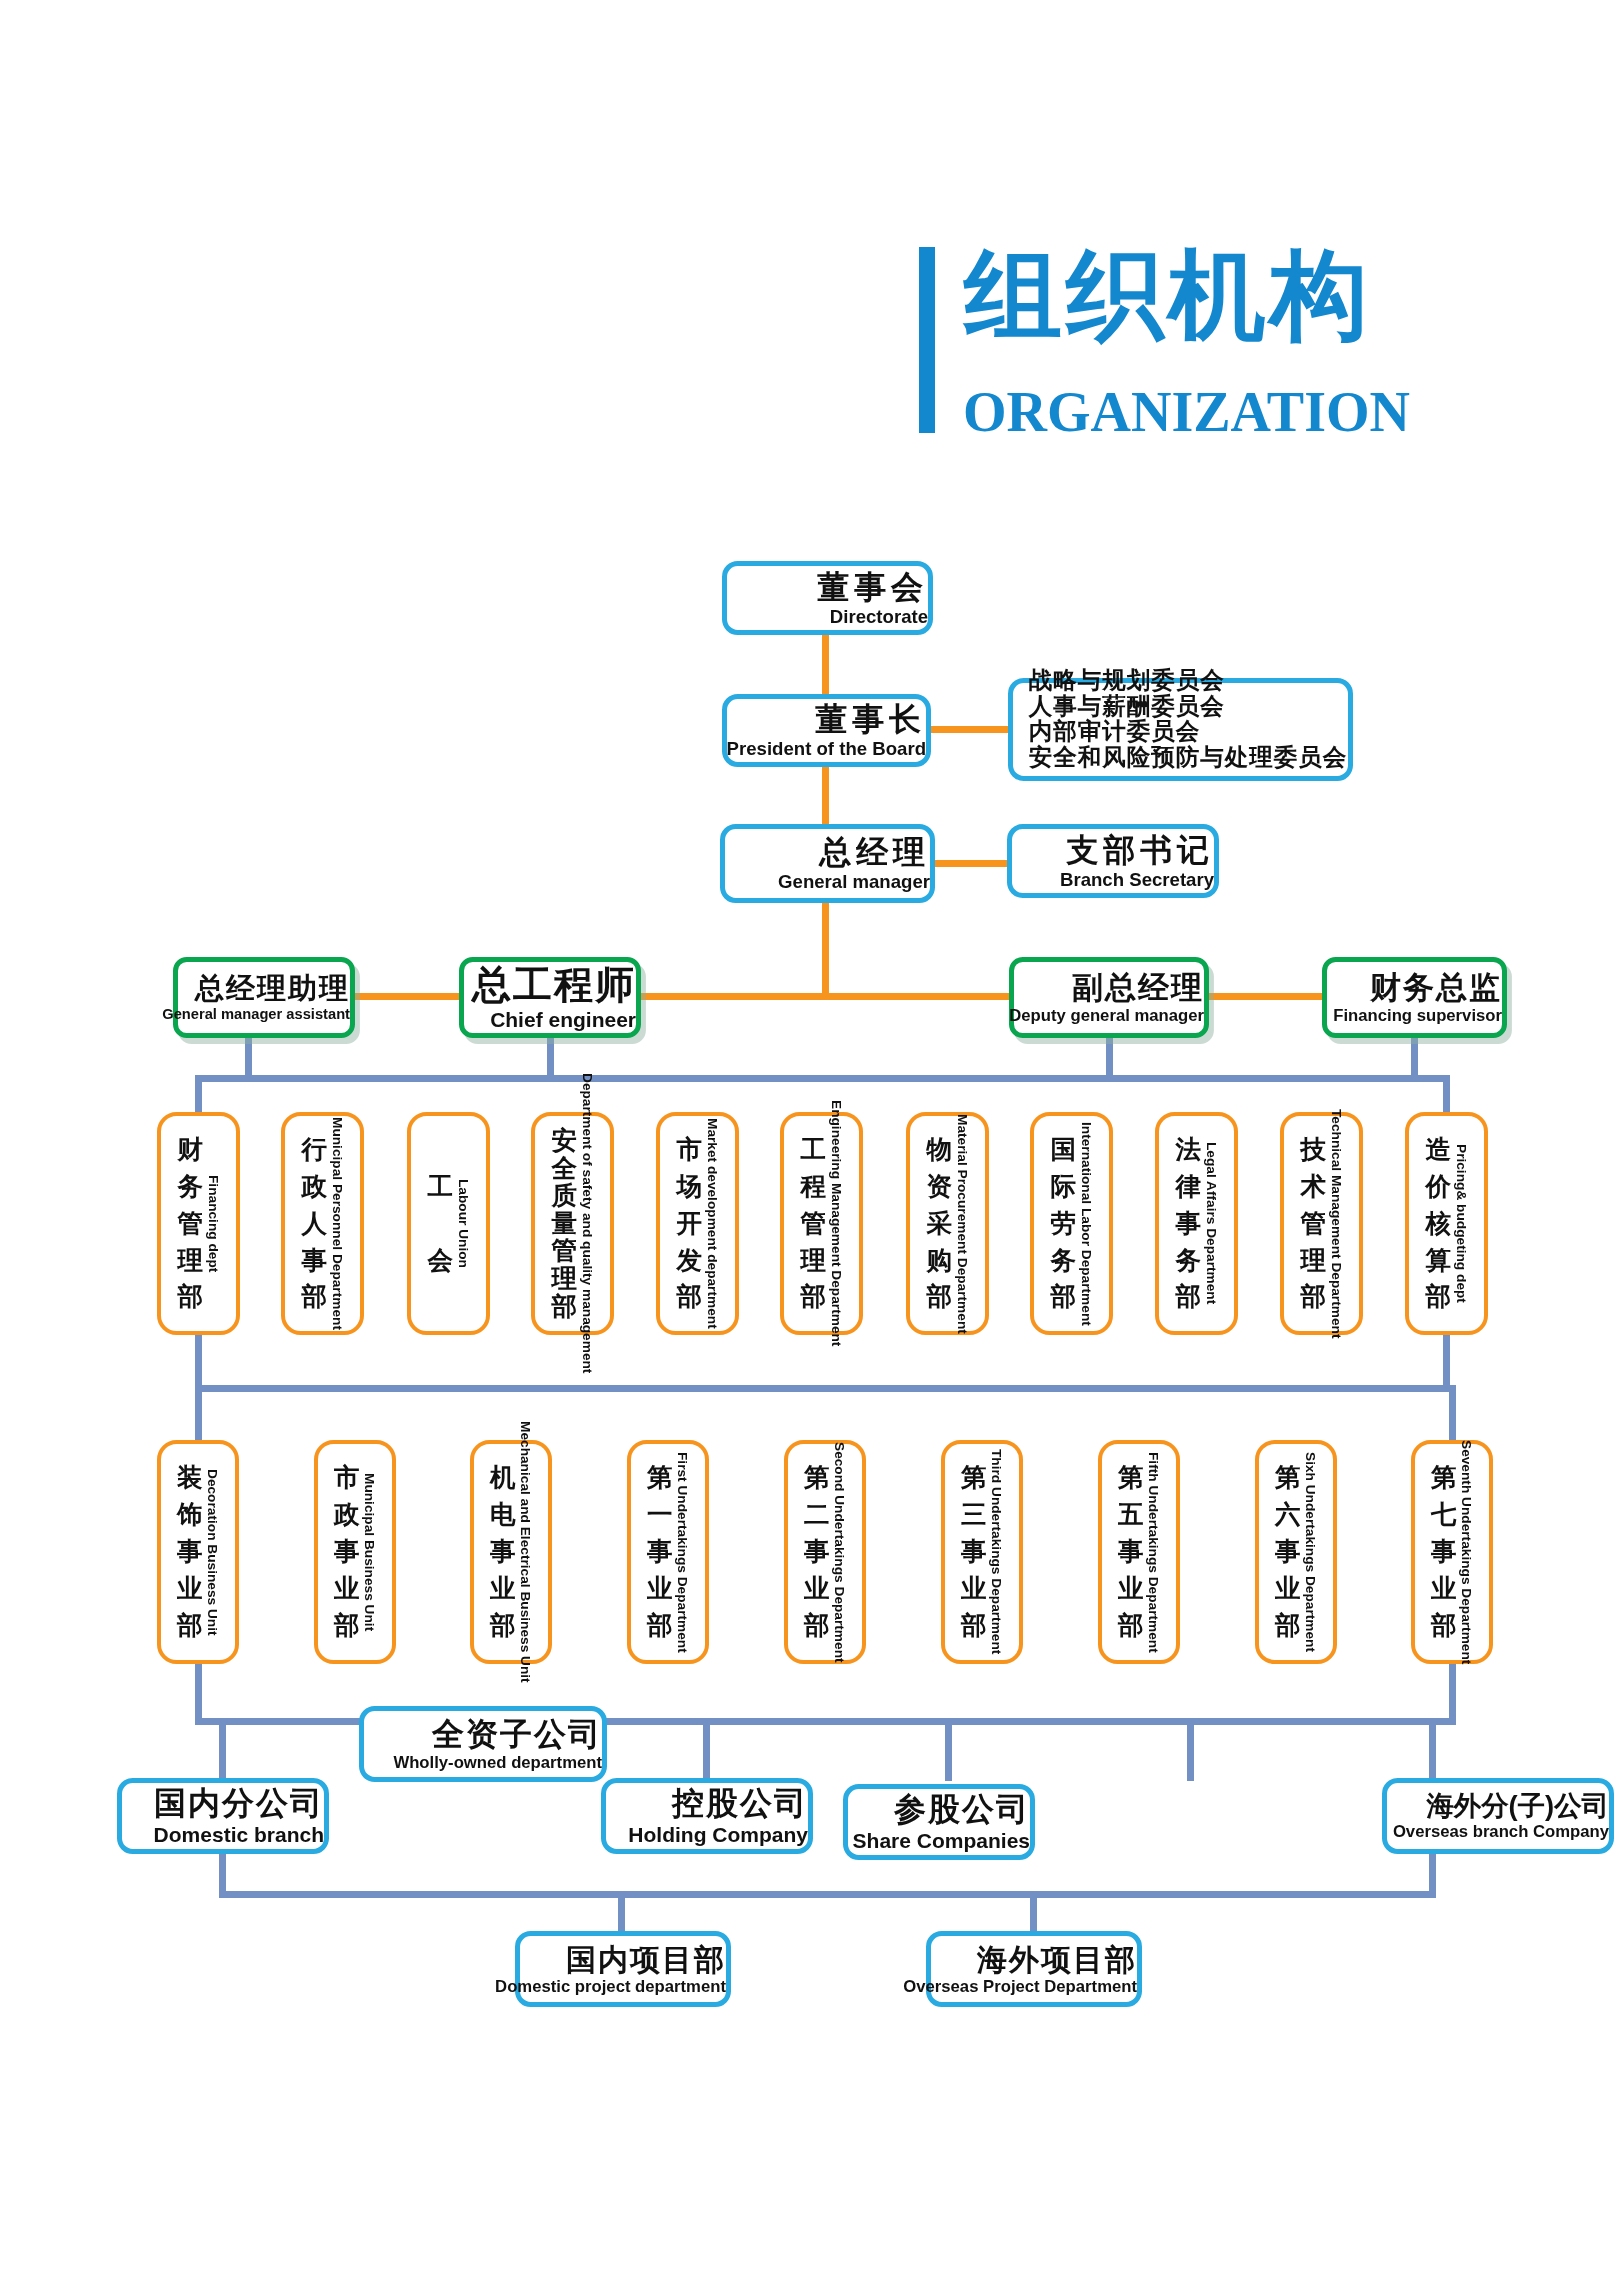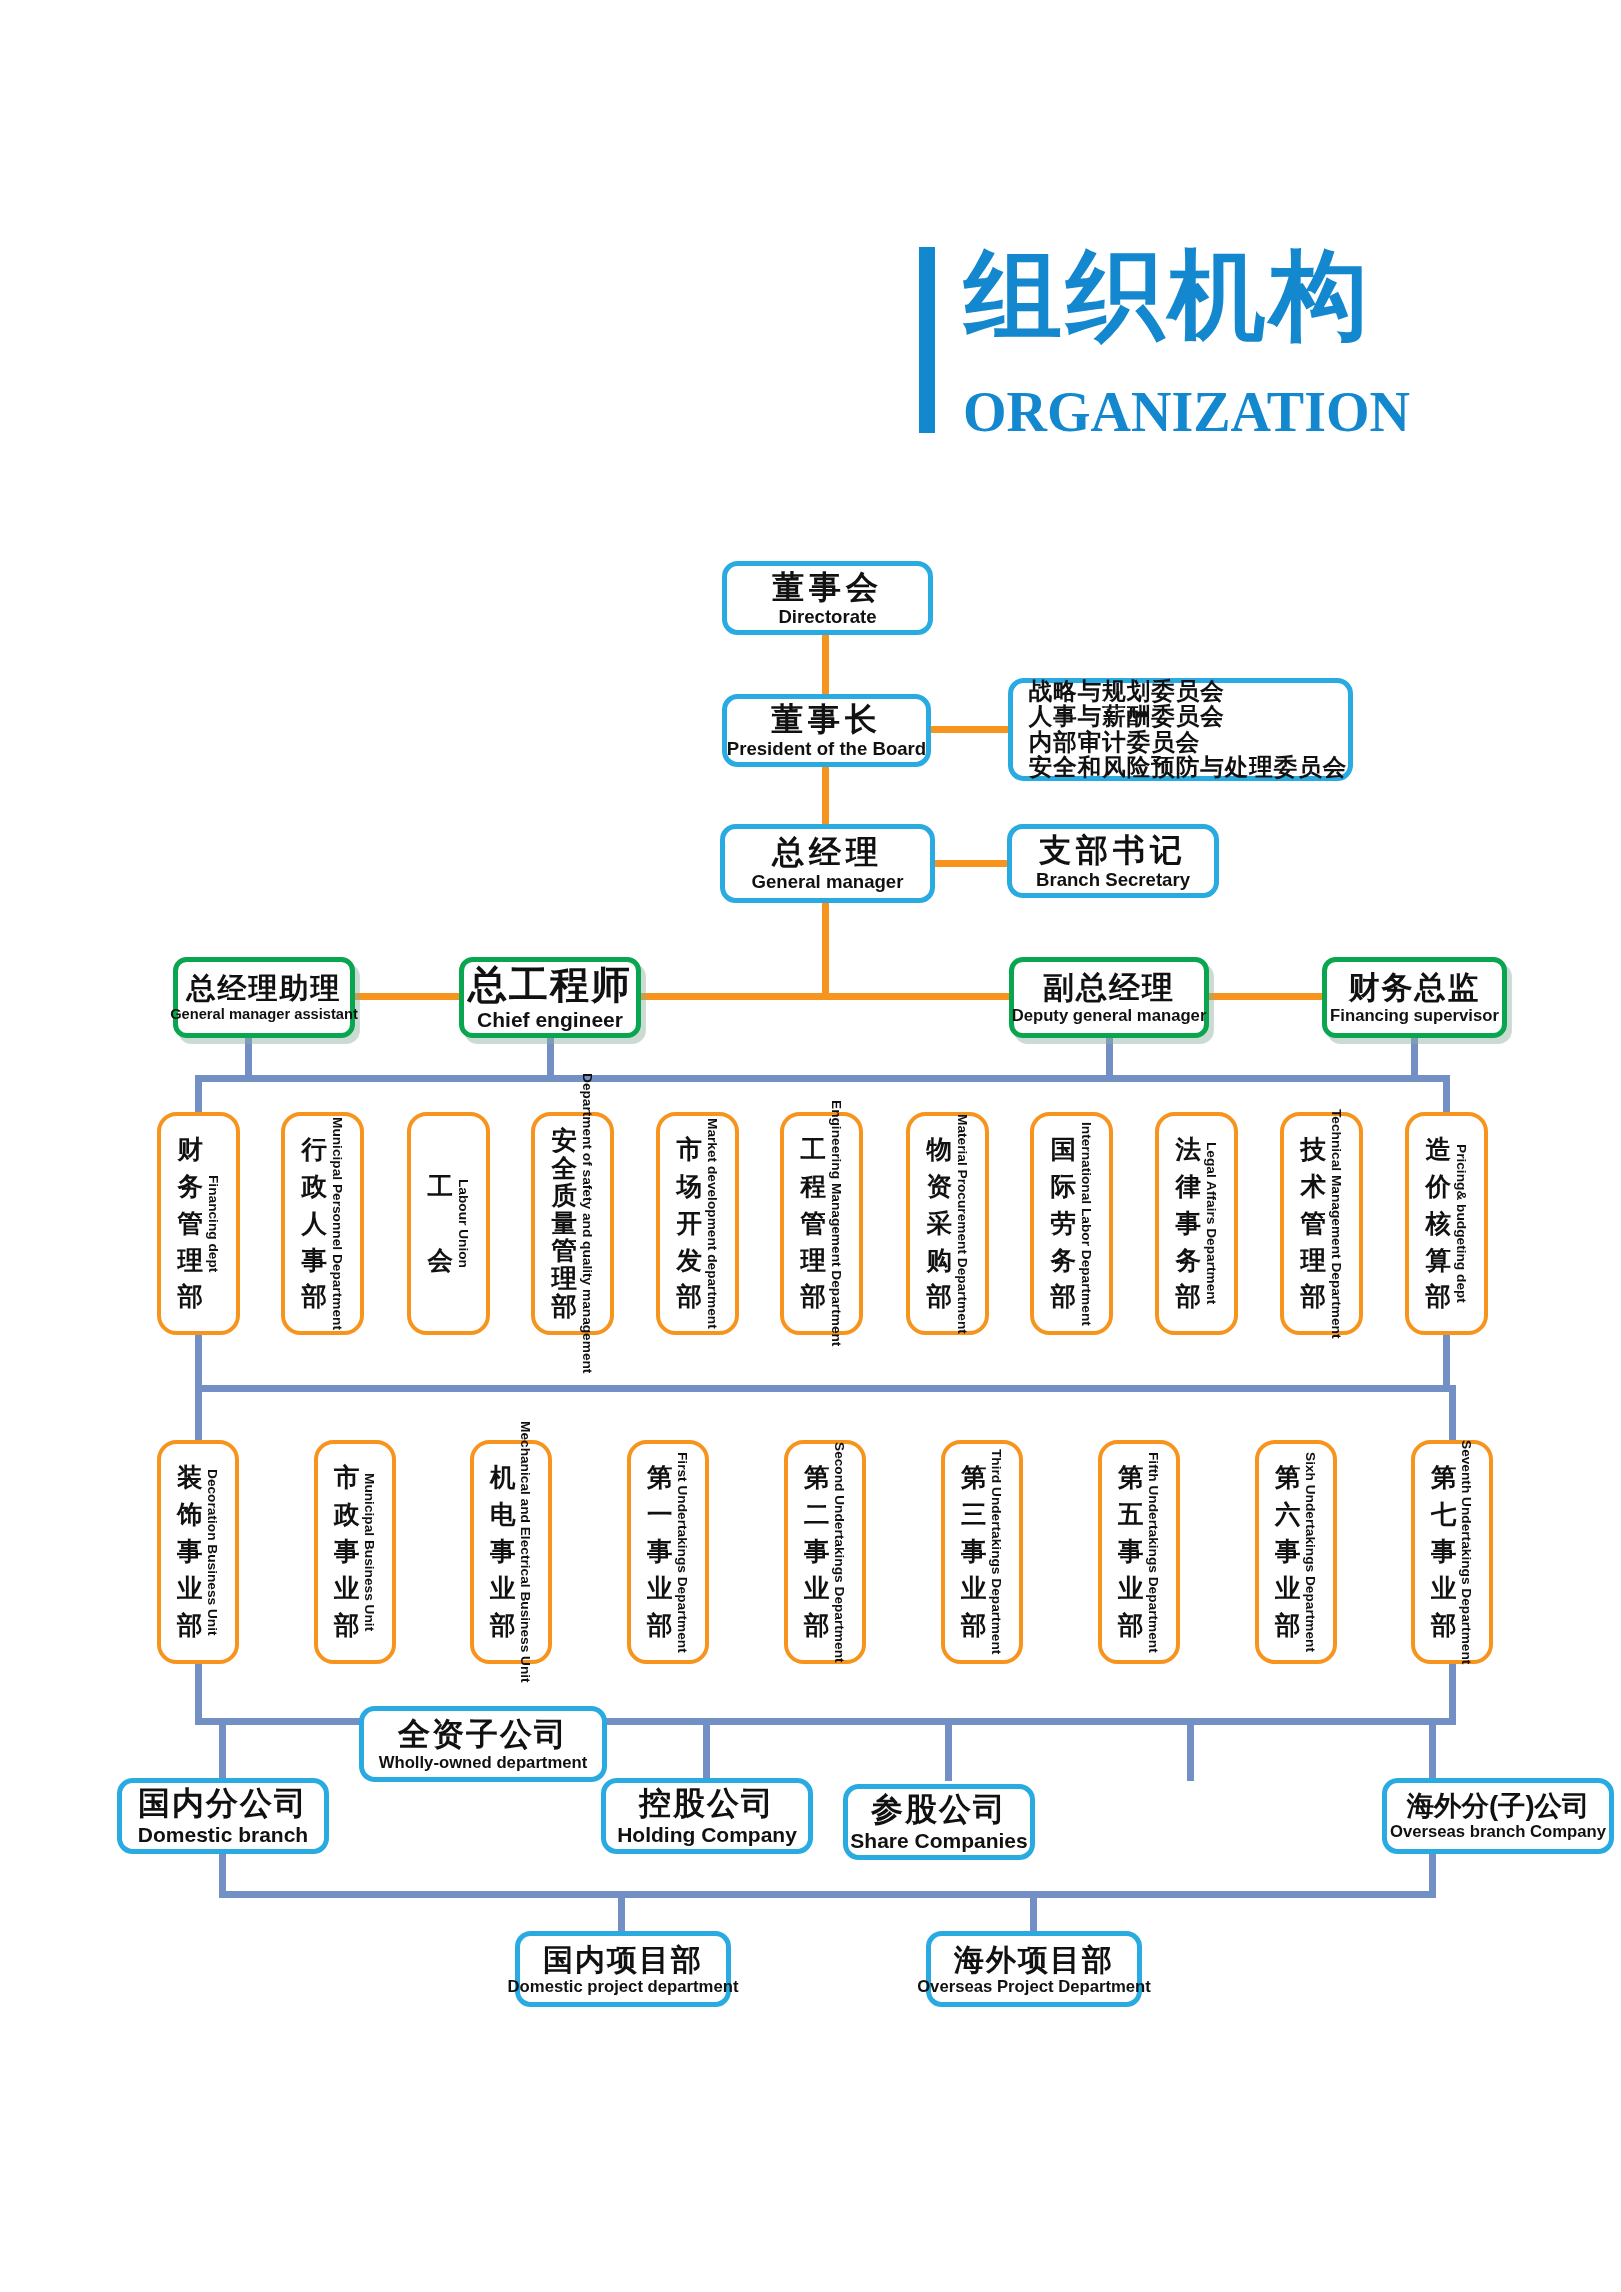--- a/index.html
+++ b/index.html
@@ -19,36 +19,36 @@
     font-family:"Liberation Serif","DejaVu Serif",serif;
   }
   .title-en{
     position:absolute;left:963px;top:380px;width:588px;
     font-size:56px;font-weight:bold;color:#1488CE;letter-spacing:0px;
     font-family:"Liberation Serif","DejaVu Serif",serif;
   }
   
   .box{
     position:absolute;background:#fff;
-    display:flex;flex-direction:column;align-items:center;justify-content:center;
+    display:flex;flex-direction:column;align-items:flex-end;justify-content:center;
     gap:2px;box-sizing:border-box;text-align:center;
   }
   .cyan{border:5.9px solid #29ABE2;border-radius:15.7px;}
   .green{border:5.9px solid #0AA64F;border-radius:13.7px;box-shadow:4.9px 5.9px 0 rgba(140,175,160,0.45);}
   .orangeb{border:4.9px solid #F7941E;border-radius:19.6px;}
   .zh{font-weight:bold;line-height:1.1;letter-spacing:4.9px;font-size:32px;white-space:nowrap;}
   .zh-tight{letter-spacing:2px;}
   .zh-s{font-size:27.4px;letter-spacing:0px;}
   .zh-31{font-size:30px;letter-spacing:2px;}
   .en{font-weight:bold;line-height:1.05;font-size:18.6px;white-space:nowrap;}
   .en-15{font-size:14.7px;}
   .en-17{font-size:16.7px;}
   .en-18{font-size:21px;}
   
-  .committees{align-items:flex-start;justify-content:center;padding:5.9px 7.8px 5.9px 15.7px;gap:0;}
+  .committees{align-items:flex-start;justify-content:flex-end;padding:5.9px 7.8px 5.9px 15.7px;gap:0;}
   .committee-line{font-size:23.5px;font-weight:bold;line-height:25.5px;letter-spacing:1px;white-space:nowrap;}
   
   .vbox{flex-direction:row;gap:2.9px;align-items:center;}
   .zh-vert{
     align-self:stretch;display:flex;flex-direction:column;justify-content:space-evenly;
     font-size:25.5px;font-weight:bold;padding:9.8px 0;line-height:1;
   }
   .en-vert{
     writing-mode:vertical-rl;white-space:nowrap;
     font-size:13.7px;font-weight:bold;align-self:center;line-height:1;

